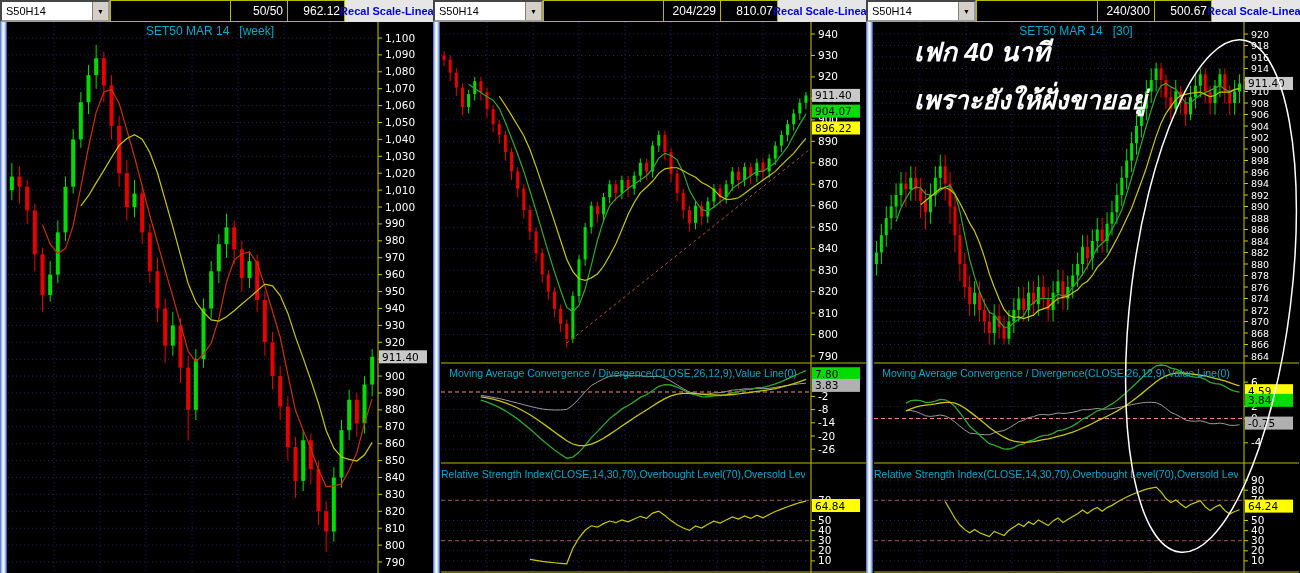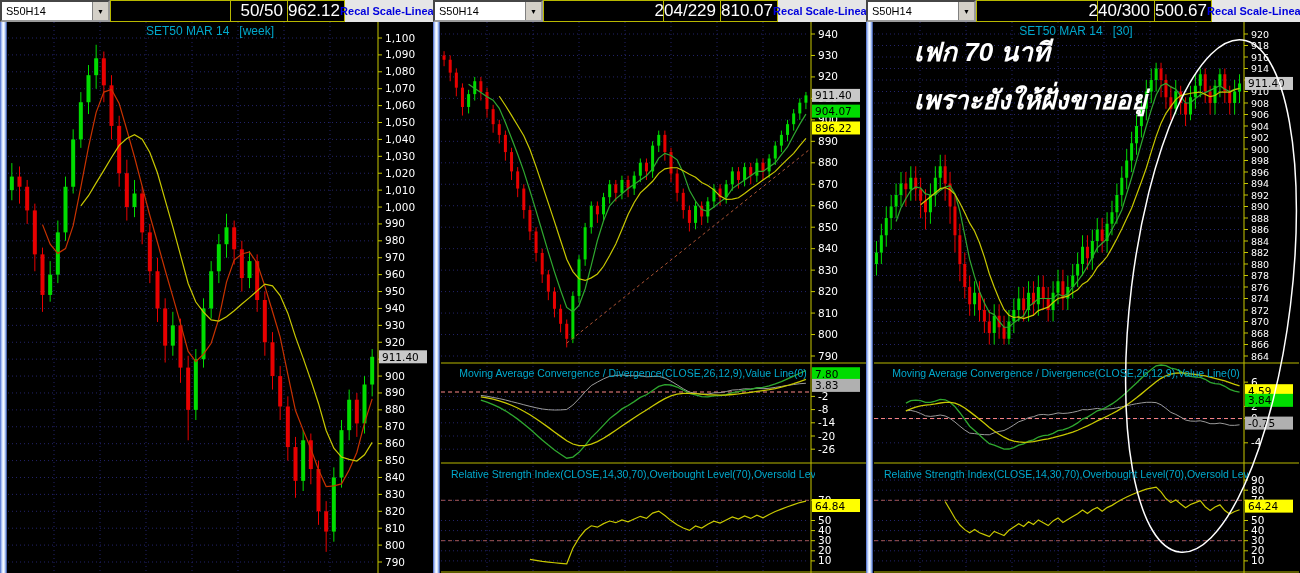--- a/index.html
+++ b/index.html
@@ -4,29 +4,29 @@
 <style>
   html,body{margin:0;padding:0;background:#000;}
   body{font-family:"Liberation Sans",sans-serif;}
   #app{position:relative;width:1300px;height:573px;background:#000;overflow:hidden;}
   .panel{position:absolute;top:0;height:573px;}
   .header{position:absolute;top:0;left:0;right:0;height:22px;background:#000;display:flex;align-items:stretch;z-index:5;}
   .symbol-select{width:110px;background:#fff;border:2px inset #9a9a9a;display:flex;align-items:center;justify-content:space-between;padding-left:4px;font-size:11px;color:#000;box-sizing:border-box;}
   .dd-btn{width:15px;align-self:stretch;background:#d4d0c8;border-left:1px solid #808080;display:flex;align-items:center;justify-content:center;font-size:7px;color:#000;cursor:default;}
   .hdr-black{flex:1;display:flex;border:1px solid #b8b800;background:#000;box-sizing:border-box;}
   .cell-empty{flex:1;}
-  .cell-num{width:57px;border-left:1px solid #b8b800;color:#fff;font-size:17px;display:flex;align-items:center;justify-content:flex-end;padding-right:4px;box-sizing:border-box;text-align:right;}
+  .cell-num{width:57px;border-left:1px solid #b8b800;color:#fff;font-size:12px;display:flex;align-items:center;justify-content:flex-end;padding-right:4px;box-sizing:border-box;text-align:right;}
   .recal{width:88px;background:#e6e6e6;color:#0000dd;font-weight:bold;font-size:11px;display:flex;align-items:center;justify-content:center;white-space:nowrap;}
   .chart{position:absolute;top:22px;left:0;right:0;bottom:0;background:#000;}
   .splitter{position:absolute;left:0;top:0;bottom:0;width:7px;background:linear-gradient(90deg,#4466cc,#cfe0ff 30%,#ffffff 55%,#88a8e8 80%,#2a3f88);}
   .svgwrap{position:absolute;left:8px;top:0;width:425px;height:551px;}
   svg{font-family:"DejaVu Sans",sans-serif;display:block;}
   .chart-title{position:absolute;top:2px;left:8px;width:404px;text-align:center;color:#00a8cc;font-size:12px;z-index:3;}
   .chart-title .tf{margin-left:10px;}
-  .ind-title{position:absolute;left:8px;width:364px;text-align:center;color:#00a8cc;font-size:10.5px;z-index:3;white-space:nowrap;overflow:hidden;padding-left:10px;}
+  .ind-title{position:absolute;left:8px;width:364px;text-align:center;color:#00a8cc;font-size:10.5px;z-index:3;white-space:nowrap;overflow:hidden;}
   .t-macd{top:345px;}
   .t-rsi{top:446px;}
   .thai{position:absolute;left:48px;top:6px;color:#fff;font-size:26px;font-weight:bold;line-height:48px;white-space:nowrap;z-index:4;font-style:italic;}
 </style>
 </head>
 <body>
 
 <div id="app">
 
   <div class="panel" style="left:0;width:433px;">
@@ -838,19 +838,19 @@
             <text x="374" y="488.11760000000004" fill="#000" font-size="10.5">64.24</text>
             <ellipse cx="337" cy="274" rx="80" ry="258" fill="none" stroke="#ffffff" stroke-width="1.5" transform="rotate(7 337 274)"></ellipse>
           </svg>
         </div>
       <div class="chart-title">
         <span>SET50 MAR 14</span><span class="tf">[30]</span>
       </div>
       <div class="ind-title t-macd">Moving Average Convergence / Divergence(CLOSE,26,12,9),Value Line(0)</div>
       <div class="ind-title t-rsi">Relative Strength Index(CLOSE,14,30,70),Overbought Level(70),Oversold Level(30)</div>
       <div class="thai">
-        <div>เฟก 70 นาที</div>
+        <div>เฟก 40 นาที</div>
         <div>เพราะยังให้ฝั่งขายอยู่</div>
       </div>
     </div>
   </div>
 
 </div>
 
 </body></html>

